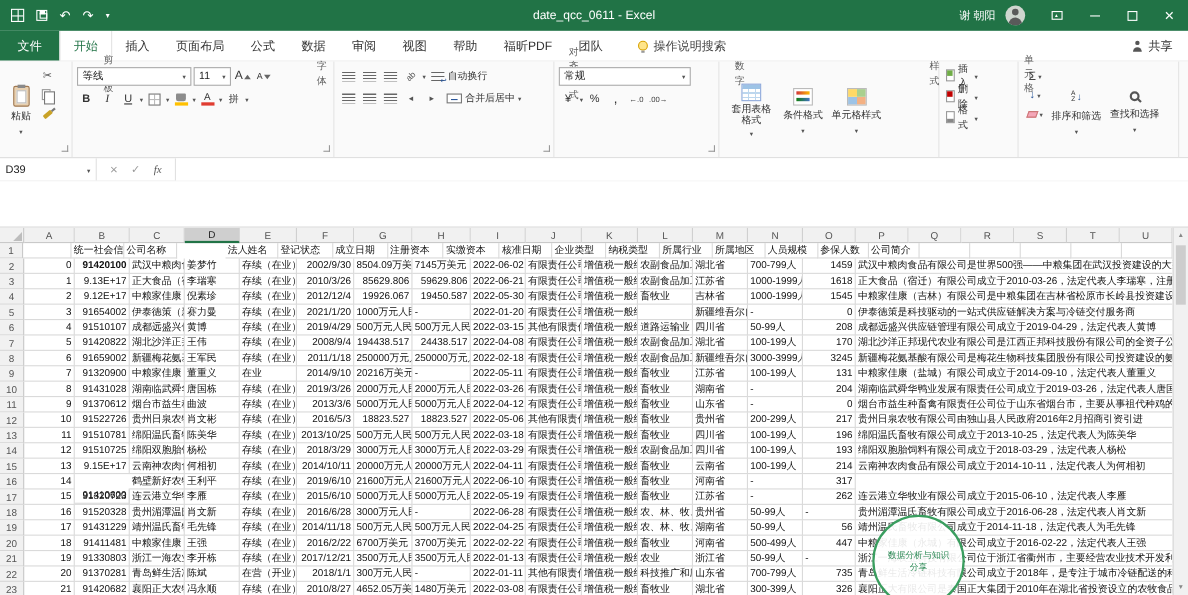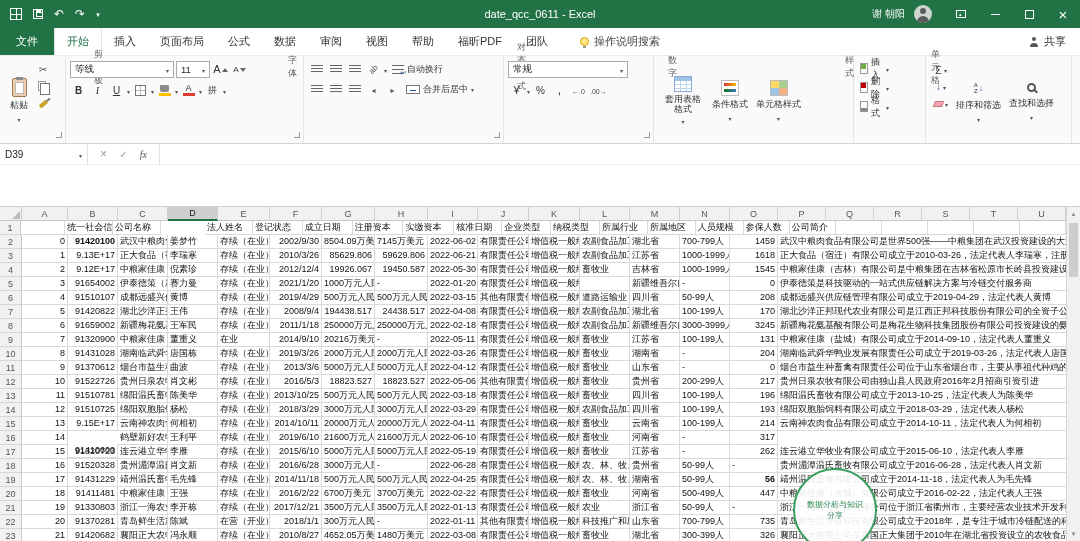--- a/index.html
+++ b/index.html
@@ -849,21 +849,21 @@
           <div class="g-cell" style="width: 52px;">存续（在业）</div>
           <div class="g-cell num" style="width: 52px;">2014/11/18</div>
           <div class="g-cell" style="width: 53px;">500万元人民币</div>
           <div class="g-cell" style="width: 53px;">500万元人民币</div>
           <div class="g-cell" style="width: 50px;">2022-04-25</div>
           <div class="g-cell" style="width: 51px;">有限责任公司</div>
           <div class="g-cell" style="width: 51px;">增值税一般纳税人</div>
           <div class="g-cell" style="width: 50px;">农、林、牧、渔专业及辅助性活动</div>
           <div class="g-cell" style="width: 50px;">湖南省</div>
           <div class="g-cell" style="width: 50px;">50-99人</div>
-          <div class="g-cell num" style="width: 48px; font-weight: bold;">56</div>
+          <div class="g-cell num" style="width: 48px;">56</div>
           <div class="g-cell intro" style="width: 288px;">靖州温氏畜牧有限公司成立于2014-11-18，法定代表人为毛先锋</div>
         </div>
         <div class="g-row">
           <div class="g-rowhead">20</div>
           <div class="g-cell num" style="width: 46px;">18</div>
           <div class="g-cell num" style="width: 50px;">91411481</div>
           <div class="g-cell" style="width: 50px;">中粮家佳康（永城）有限公司</div>
           <div class="g-cell" style="width: 50px;">王强</div>
           <div class="g-cell" style="width: 52px;">存续（在业）</div>
           <div class="g-cell num" style="width: 52px;">2016/2/22</div>

